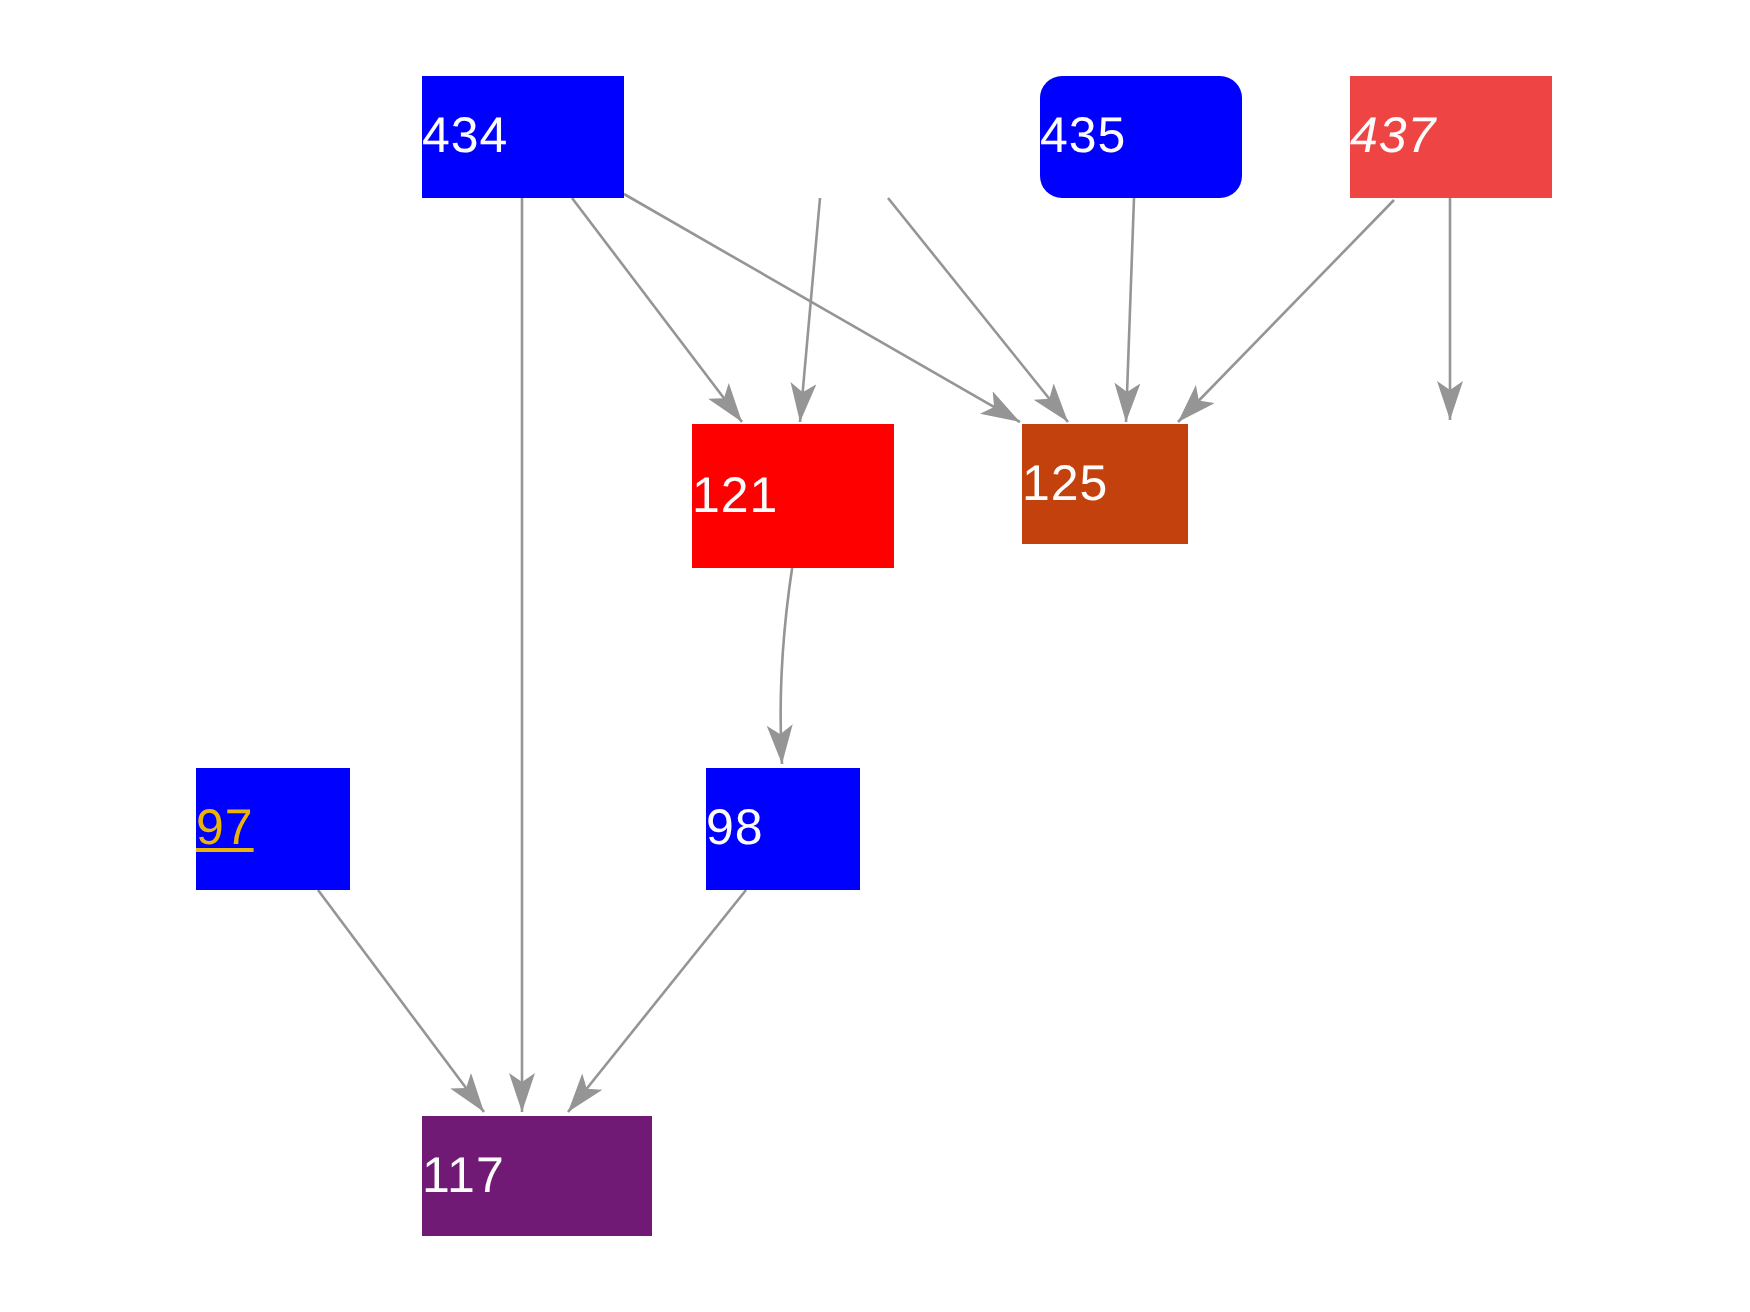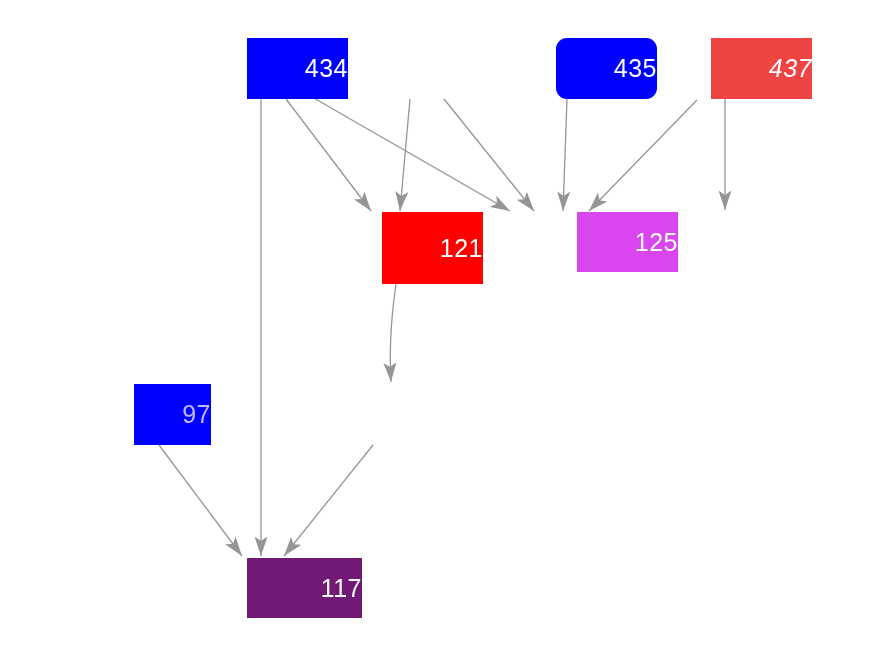--- a/index.html
+++ b/index.html
@@ -24,23 +24,22 @@
     pointer-events: none;
   }
   #edge-svg path.edge {
     fill: none;
     stroke-width: 1.3px;
   }
   .node {
     position: absolute;
     display: flex;
     align-items: center;
-    justify-content: flex-end;
+    justify-content: flex-start;
     box-sizing: border-box;
-    margin-left: 36px;
   }
   .node span {
     font-size: 25px;
     line-height: 1;
     letter-spacing: 0.5px;
   }
 </style>
 </head>
 <body>
 
@@ -68,22 +67,25 @@
     </div>
     <div class="node" style="left: 520px; top: 38px; width: 101px; height: 61px; background: rgb(0, 0, 255); border-radius: 11px;">
       <span style="color: rgb(252, 252, 252);">435</span>
     </div>
     <div class="node" style="left: 675px; top: 38px; width: 101px; height: 61px; background: #ef4444; font-style: italic;">
       <span style="color: rgb(252, 252, 252);">437</span>
     </div>
     <div class="node" style="left: 346px; top: 212px; width: 101px; height: 72px; background: rgb(255, 0, 0);">
       <span style="color: rgb(252, 252, 252);">121</span>
     </div>
-    <div class="node" style="left: 541px; top: 212px; width: 101px; height: 60px; background: #d946ef;">
+    <div class="node" style="left: 511px; top: 212px; width: 83px; height: 60px; background: #c2410c;">
       <span style="color: rgb(252, 252, 252);">125</span>
     </div>
     <div class="node" style="left: 98px; top: 384px; width: 77px; height: 61px; background: rgb(0, 0, 255);">
-      <span style="color: #c4b5fd;">97</span>
+      <span style="color: #eab308; text-decoration: underline;">97</span>
+    </div>
+    <div class="node" style="left: 353px; top: 384px; width: 77px; height: 61px; background: rgb(0, 0, 255);">
+      <span style="color: rgb(252, 252, 252);">98</span>
     </div>
     <div class="node" style="left: 211px; top: 558px; width: 115px; height: 60px; background: #701a75;">
       <span style="color: rgb(252, 252, 252);">117</span>
     </div>
   </div>
 
 </body></html>

